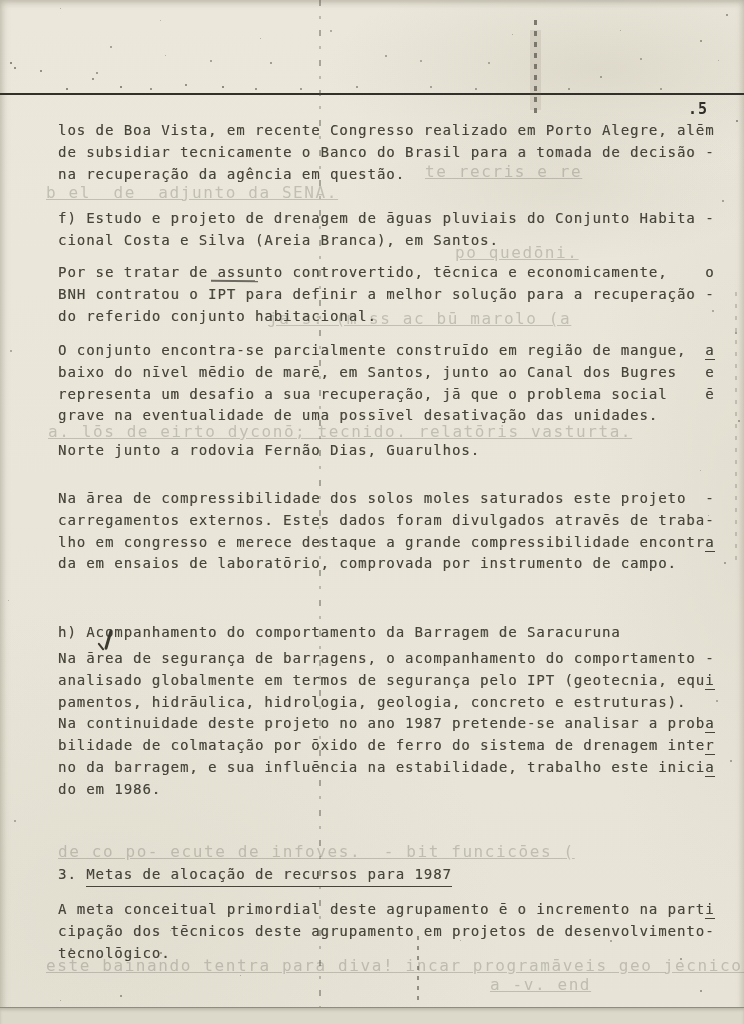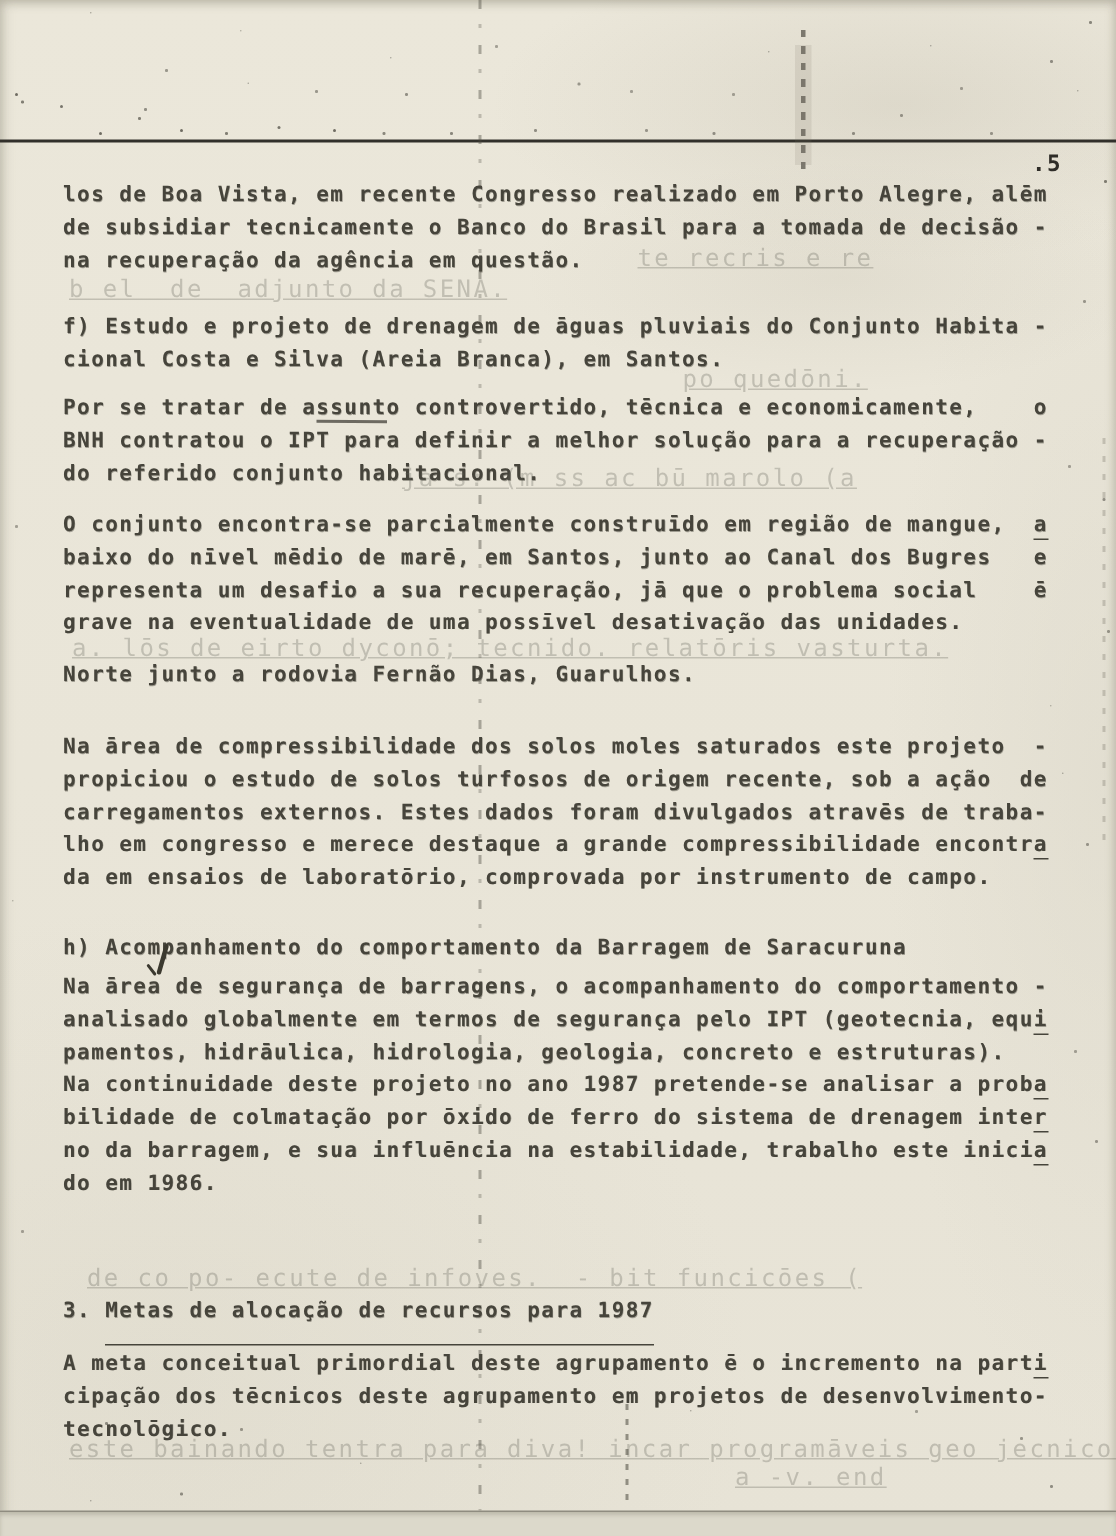--- a/index.html
+++ b/index.html
@@ -13,26 +13,26 @@
       radial-gradient(ellipse 180px 560px at 734px 520px, rgba(218,214,200,.45), transparent 80%),
       linear-gradient(#ebe7da,#e7e3d6);
     box-shadow: inset 3px 0 7px rgba(140,136,120,.28),
                 inset -2px 0 6px rgba(140,136,120,.22),
                 inset 0 3px 6px rgba(140,136,120,.25);
     font-family:"DejaVu Sans Mono","Liberation Mono",monospace;
   }
   .rule{position:absolute;left:0;top:93px;width:744px;height:2.4px;background:#32302b;}
   .pagenum{position:absolute;left:688px;top:100px;font-size:15px;font-weight:bold;
     color:#2f2d28;letter-spacing:1px;}
-  .doc{position:absolute;left:0;top:0;width:620px;height:1024px;color:#46443b;font-weight:bold;}
+  .doc{position:absolute;left:16px;top:0;width:620px;height:1024px;color:#46443b;}
   .para{position:absolute;left:42px;font-size:14px;letter-spacing:.95px;
     text-shadow:.35px .35px 0 rgba(70,68,59,.45);}
   .line{white-space:pre;line-height:21.8px;height:21.8px;}
   .uch{border-bottom:1.6px solid currentColor;padding-bottom:1px;}
-  .heading .hul{border-bottom:1.6px solid #46443b;padding-bottom:14px;text-align:right;}
+  .heading .hul{border-bottom:1.6px solid #46443b;padding-bottom:4px;text-align:right;}
   .heading{white-space:pre;line-height:21.8px;}
   .ghost{position:absolute;font-size:16px;letter-spacing:1.6px;white-space:pre;
     color:rgba(98,100,90,.30);filter:blur(.45px);line-height:16px;text-decoration:underline;}
   .fold{position:absolute;left:319px;top:0;width:2px;height:1024px;opacity:.75;
     background-image:repeating-linear-gradient(180deg,
       rgba(72,70,60,.55) 0 6px, transparent 6px 16px,
       rgba(72,70,60,.38) 16px 19px, transparent 19px 30px);}
   .streak{position:absolute;}
   .streak-top{left:534px;top:20px;width:3px;height:96px;filter:blur(.3px);
     background-image:repeating-linear-gradient(180deg, rgba(55,52,44,.6) 0 5px, transparent 5px 11px);}
@@ -80,21 +80,20 @@
         <div class="line">O conjunto encontra-se parcialmente construīdo em região de mangue,  <span class="uch">a</span></div>
         <div class="line">baixo do nīvel mēdio de marē, em Santos, junto ao Canal dos Bugres   e</div>
         <div class="line">representa um desafio a sua recuperação, jā que o problema social    ē</div>
         <div class="line">grave na eventualidade de uma possīvel desativação das unidades.</div>
       </div>
     <div class="para" style="top:440px">
         <div class="line">Norte junto a rodovia Fernão Dias, Guarulhos.</div>
       </div>
     <div class="para" style="top:488px">
         <div class="line">Na ārea de compressibilidade dos solos moles saturados este projeto  -</div>
-        <div class="line">propiciou o estudo de solos turfosos de origem recente, sob a ação  de</div>
         <div class="line">carregamentos externos. Estes dados foram divulgados atravēs de traba-</div>
         <div class="line">lho em congresso e merece destaque a grande compressibilidade encontr<span class="uch">a</span></div>
         <div class="line">da em ensaios de laboratōrio, comprovada por instrumento de campo.</div>
       </div>
     <div class="para" style="top:622px">
         <div class="line">h) Acompanhamento do comportamento da Barragem de Saracuruna</div>
       </div>
     <div class="para" style="top:648px">
         <div class="line">Na ārea de segurança de barragens, o acompanhamento do comportamento -</div>
         <div class="line">analisado globalmente em termos de segurança pelo IPT (geotecnia, equ<span class="uch">i</span></div>

